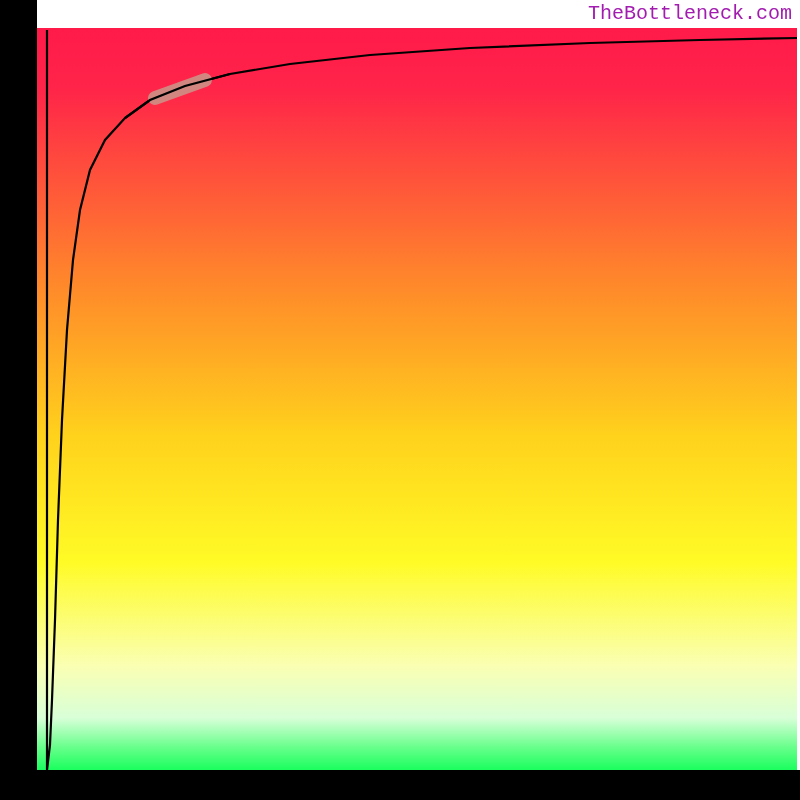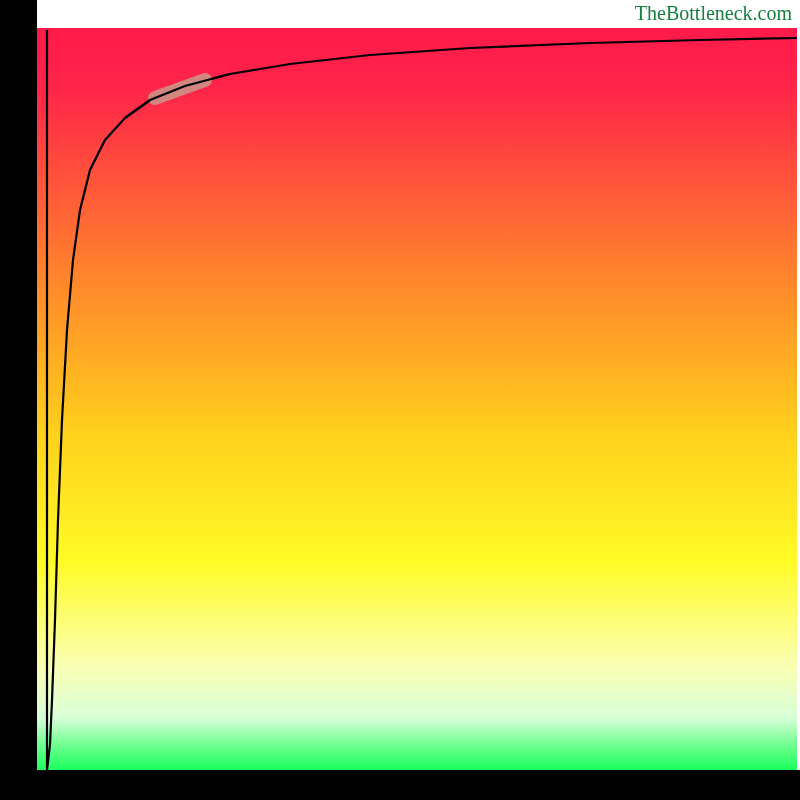--- a/index.html
+++ b/index.html
@@ -12,23 +12,23 @@
   }
   .container {
     position: relative;
     width: 800px;
     height: 800px;
   }
   .watermark {
     position: absolute;
     top: 2px;
     right: 8px;
-    color: #15803d;
+    color: #a21caf;
     font-size: 20px;
-    font-family: Liberation Serif, serif;
+    font-family: Liberation Mono, monospace;
     z-index: 10;
   }
   svg {
     display: block;
   }
 </style>
 </head>
 <body>
 
 <div class="container">

